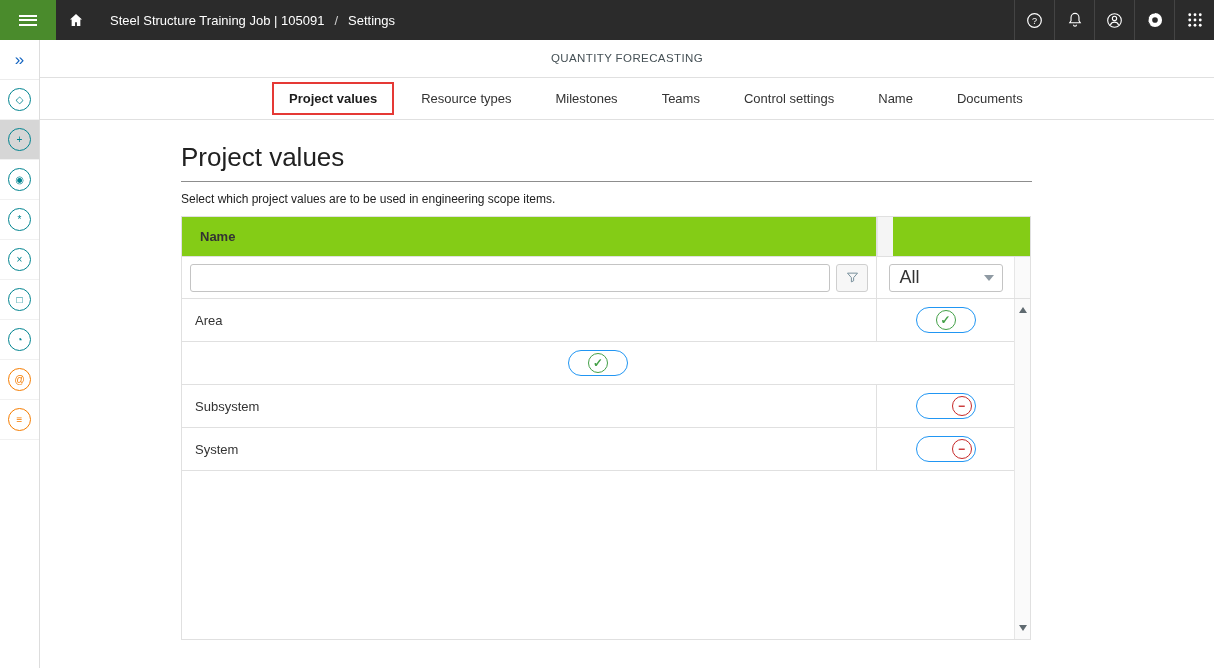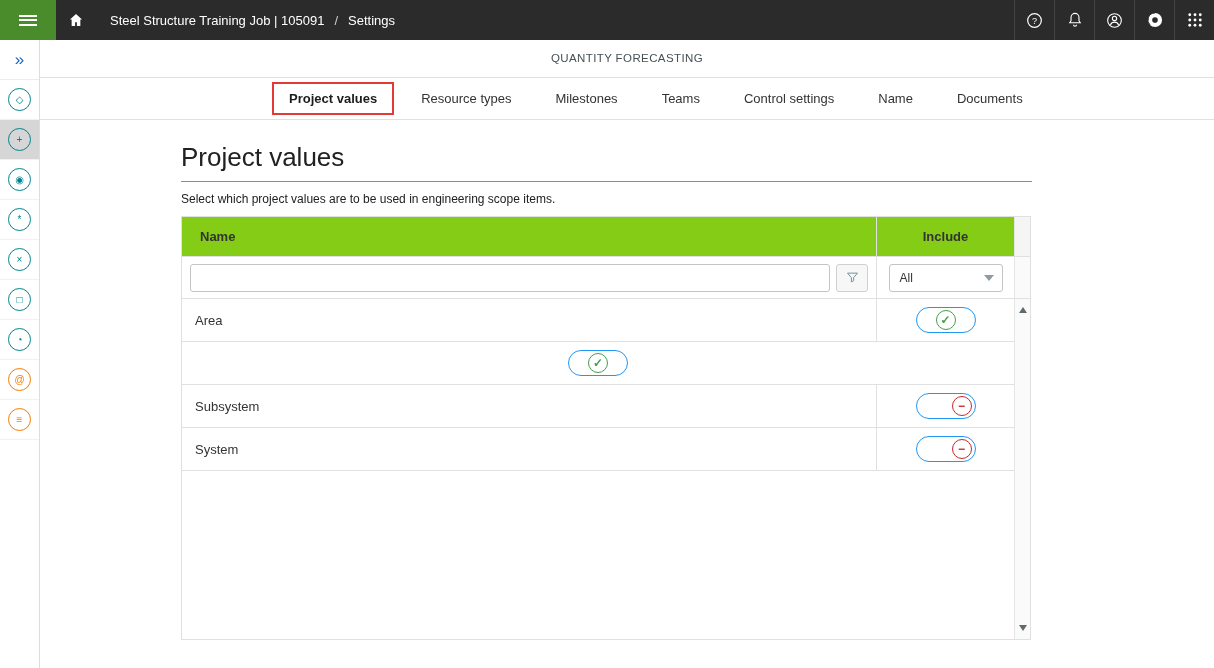--- a/index.html
+++ b/index.html
@@ -68,21 +68,21 @@
   .filter-row { display:flex; height:42px; border-bottom:1px solid #e0e0e0; background:#fff; }
   .filter-name { width:695px; display:flex; align-items:center; gap:6px; padding:0 8px;
                  border-right:1px solid #e0e0e0; }
   .name-input { flex:1; height:28px; border:1px solid #c4c4c4; border-radius:3px;
                 padding:0 8px; font-size:13px; outline:none; }
   .filter-btn { width:32px; height:28px; border:1px solid #cfcfcf; border-radius:3px;
                 background:#f7f7f7; display:flex; align-items:center; justify-content:center; cursor:pointer; }
   .filter-include { flex:1; display:flex; align-items:center; justify-content:center; }
   .dropdown { width:114px; height:28px; border:1px solid #c4c4c4; border-radius:3px; background:#fff;
               display:flex; align-items:center; justify-content:space-between;
-              padding:0 8px 0 10px; font-size:12px; color:#333; cursor:pointer; }
+              padding:0 8px 0 10px; font-size:18px; color:#333; cursor:pointer; }
   .chev { width:0; height:0; border-left:5px solid transparent; border-right:5px solid transparent;
           border-top:6px solid #8f9aa3; }
   .filter-spacer { width:16px; border-left:1px solid #e6e6e6; background:#fafafa; }
 
   .tbody { display:flex; height:340px; }
   .rows { width:834px; }
   .row { display:flex; height:43px; border-bottom:1px solid #e0e0e0; background:#fff; }
   .cell-name { width:695px; display:flex; align-items:center; padding-left:13px;
                font-size:13px; color:#333; border-right:1px solid #e0e0e0; }
   .cell-include { flex:1; display:flex; align-items:center; justify-content:center; }
@@ -257,21 +257,20 @@
   </nav>
 
 <section class="content">
   <h1 class="page-title">Project values</h1>
   <hr class="title-divider">
   <p class="page-description">Select which project values are to be used in engineering scope items.</p>
 
   <div class="pv-table">
     <div class="thead">
       <div class="th-name">Name</div>
-      <div class="th-include">Include</div>
       <div class="head-spacer"></div>
     </div>
 
     <div class="filter-row">
       <div class="filter-name">
         <input class="name-input" type="text" value="" style="">
         <button class="filter-btn">
           <svg width="15" height="15" viewBox="0 0 24 24">
             <path d="M4 5h16l-6.2 7.2v5l-3.6 1.8v-6.8z" fill="none" stroke="#78909c" stroke-width="1.6"></path>
           </svg>

